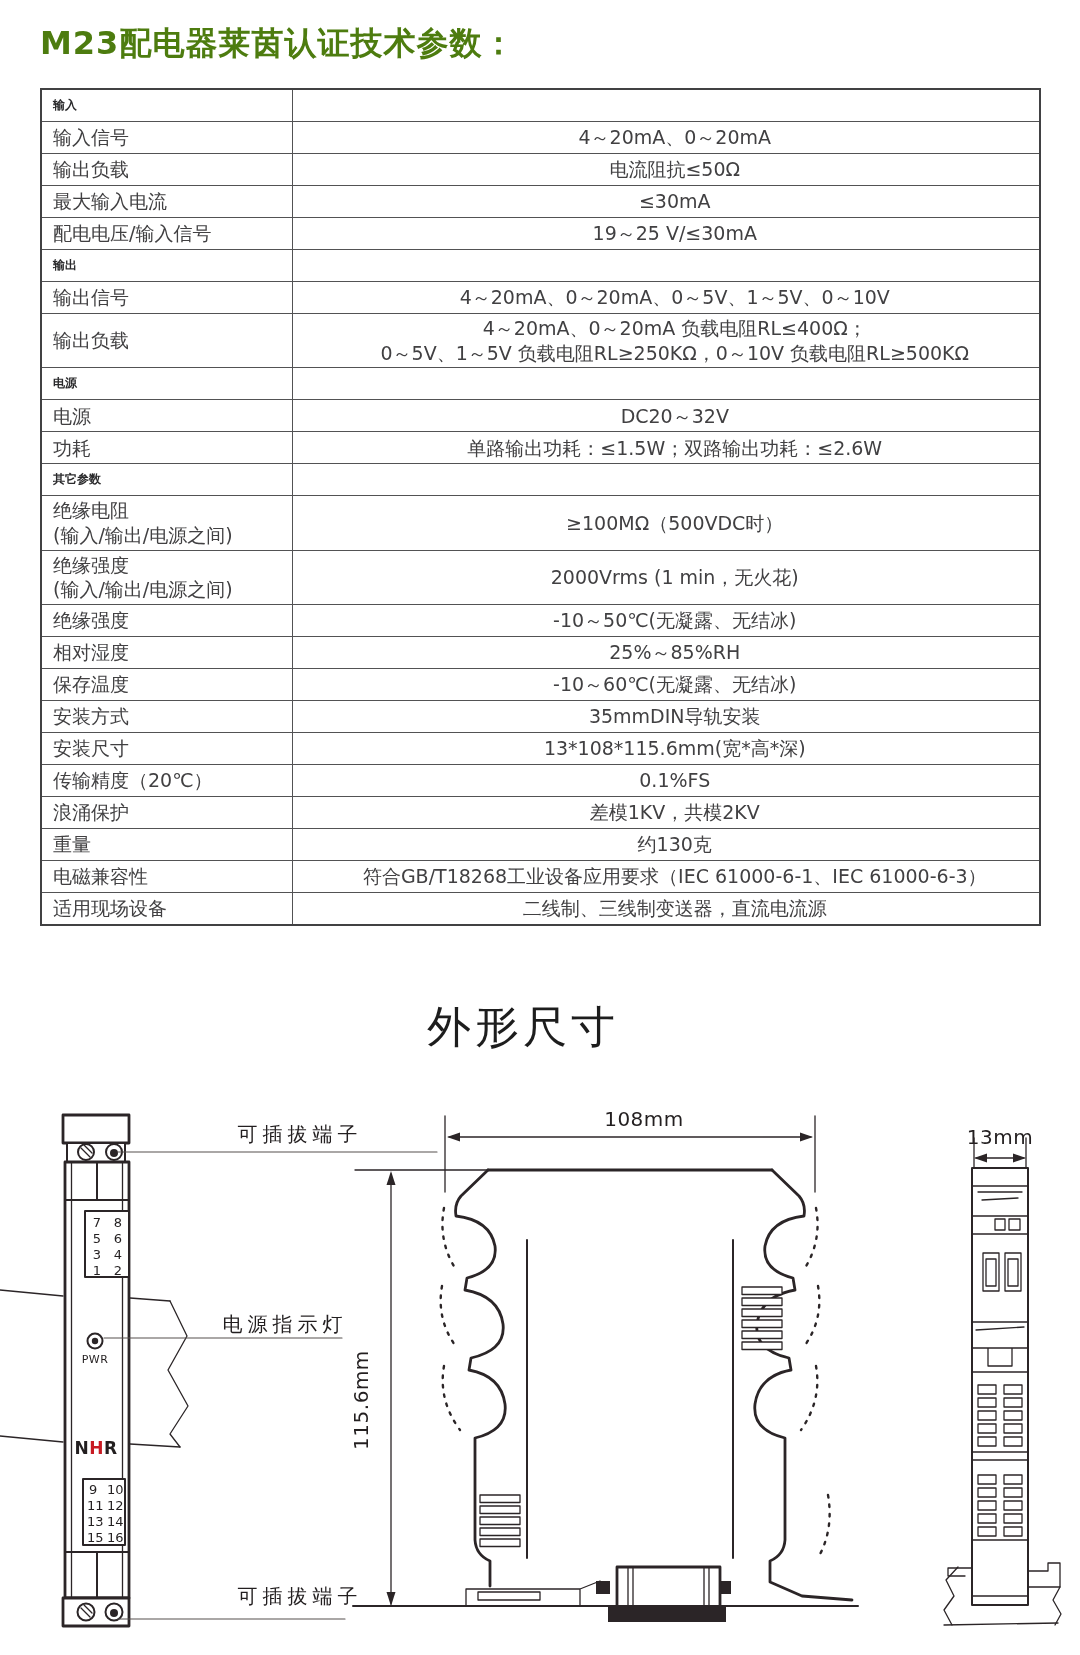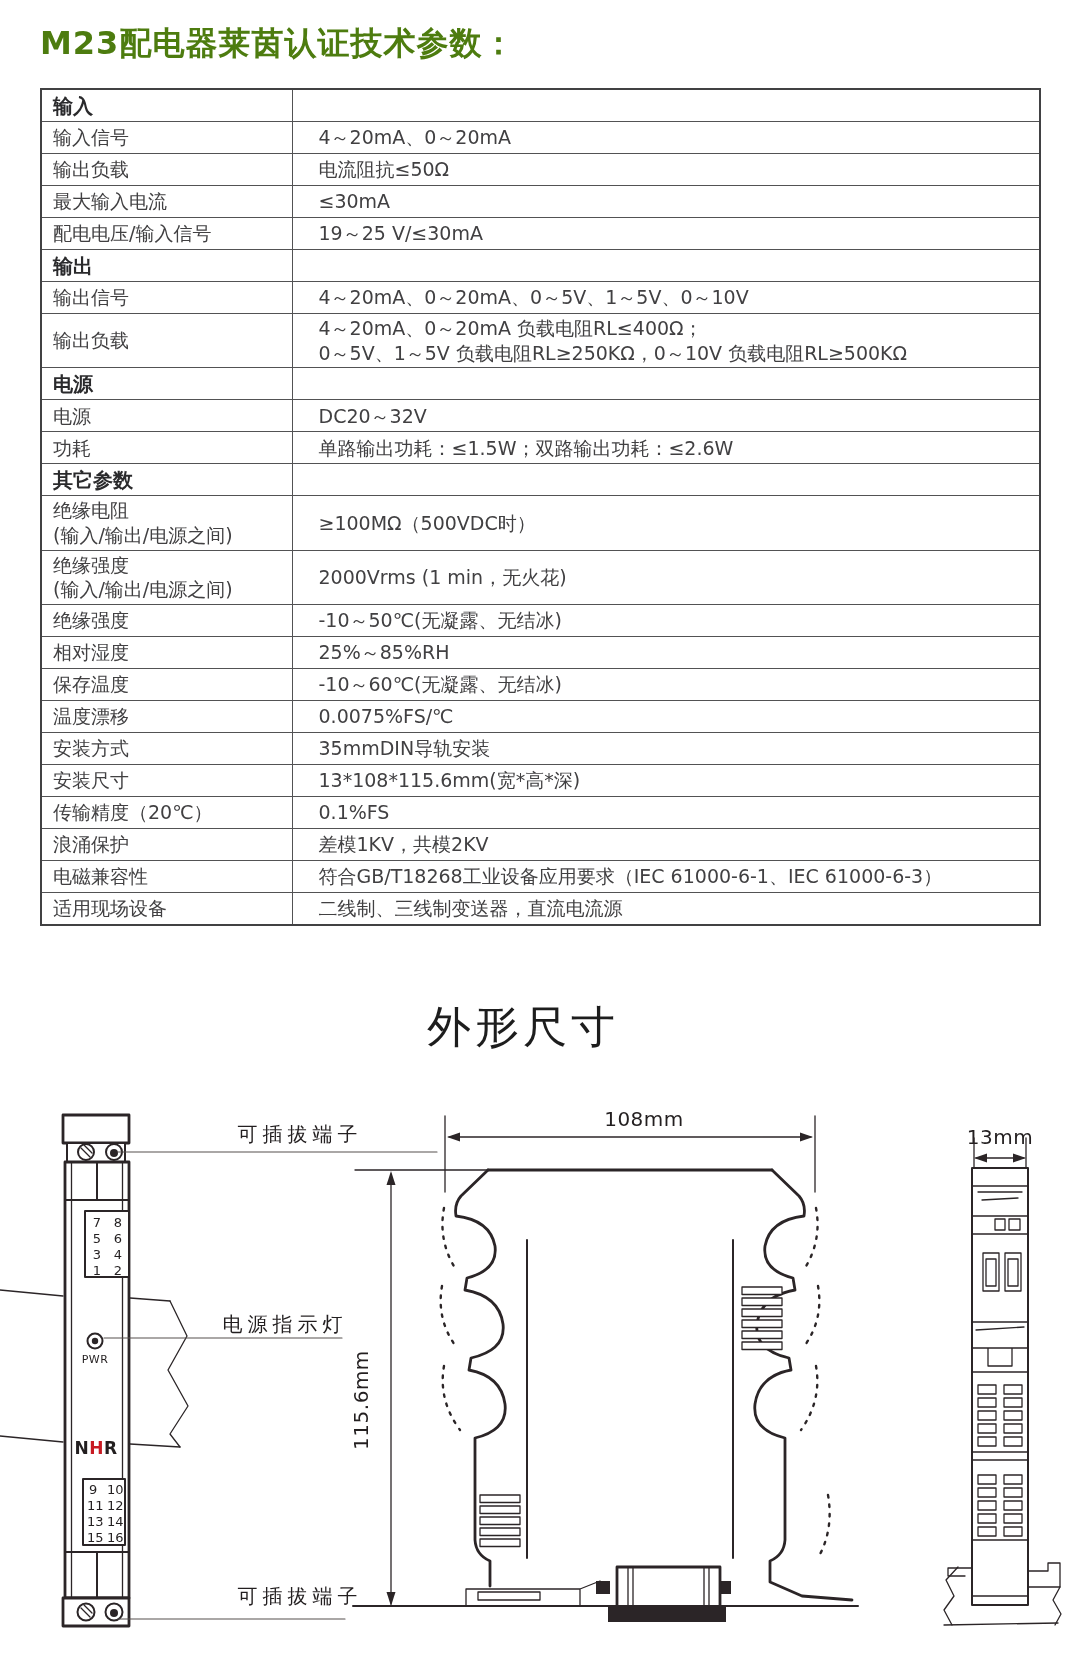--- a/index.html
+++ b/index.html
@@ -18,22 +18,22 @@
     border:2px solid #414143;
   }
   table.spec td {
     border:1px solid #525254;
     font-size:19px; color:#414042;
     height:27px; line-height:1.3;
     padding:2px 8px 2px 11px;
     vertical-align:middle;
     white-space:pre-line;
   }
-  table.spec td.val { padding-left:26px; }
-  tr.section td { font-weight:bold; font-size:20px; color:#2a2a2c; }
+  table.spec td.val { padding-left:26px;text-align:center; }
+  tr.section td { font-weight:bold; font-size:12px; color:#2a2a2c; }
   .shape-title {
     position:absolute; left:0; top:998px; width:1046px; text-align:center;
     font-size:44px; font-weight:normal; color:#1d1d1d; letter-spacing:4px;
   }
   svg.drawing { position:absolute; left:0; top:1040px; }
   svg .ln   { stroke:#2b2527; fill:none; stroke-linecap:round; stroke-linejoin:round; }
   svg .bold { stroke-width:2.8; }
   svg .med  { stroke-width:2.0; }
   svg .thin { stroke-width:1.3; }
   svg .lead { stroke-width:1.1; stroke:#57514f; }
@@ -123,38 +123,38 @@
       </tr>
     <tr>
         <td>相对湿度</td>
         <td class="val">25%～85%RH</td>
       </tr>
     <tr>
         <td>保存温度</td>
         <td class="val">-10～60℃(无凝露、无结冰)</td>
       </tr>
     <tr>
-        <td>温度漂移</td>
-        <td class="val">0.0075%FS/℃</td>
-      </tr>
-    <tr>
         <td>安装方式</td>
         <td class="val">35mmDIN导轨安装</td>
       </tr>
     <tr>
         <td>安装尺寸</td>
         <td class="val">13*108*115.6mm(宽*高*深)</td>
       </tr>
     <tr>
         <td>传输精度（20℃）</td>
         <td class="val">0.1%FS</td>
       </tr>
     <tr>
         <td>浪涌保护</td>
         <td class="val">差模1KV，共模2KV</td>
+      </tr>
+    <tr>
+        <td>重量</td>
+        <td class="val">约130克</td>
       </tr>
     <tr>
         <td>电磁兼容性</td>
         <td class="val">符合GB/T18268工业设备应用要求（IEC 61000-6-1、IEC 61000-6-3）</td>
       </tr>
     <tr>
         <td>适用现场设备</td>
         <td class="val">二线制、三线制变送器，直流电流源</td>
       </tr>
   </tbody>

